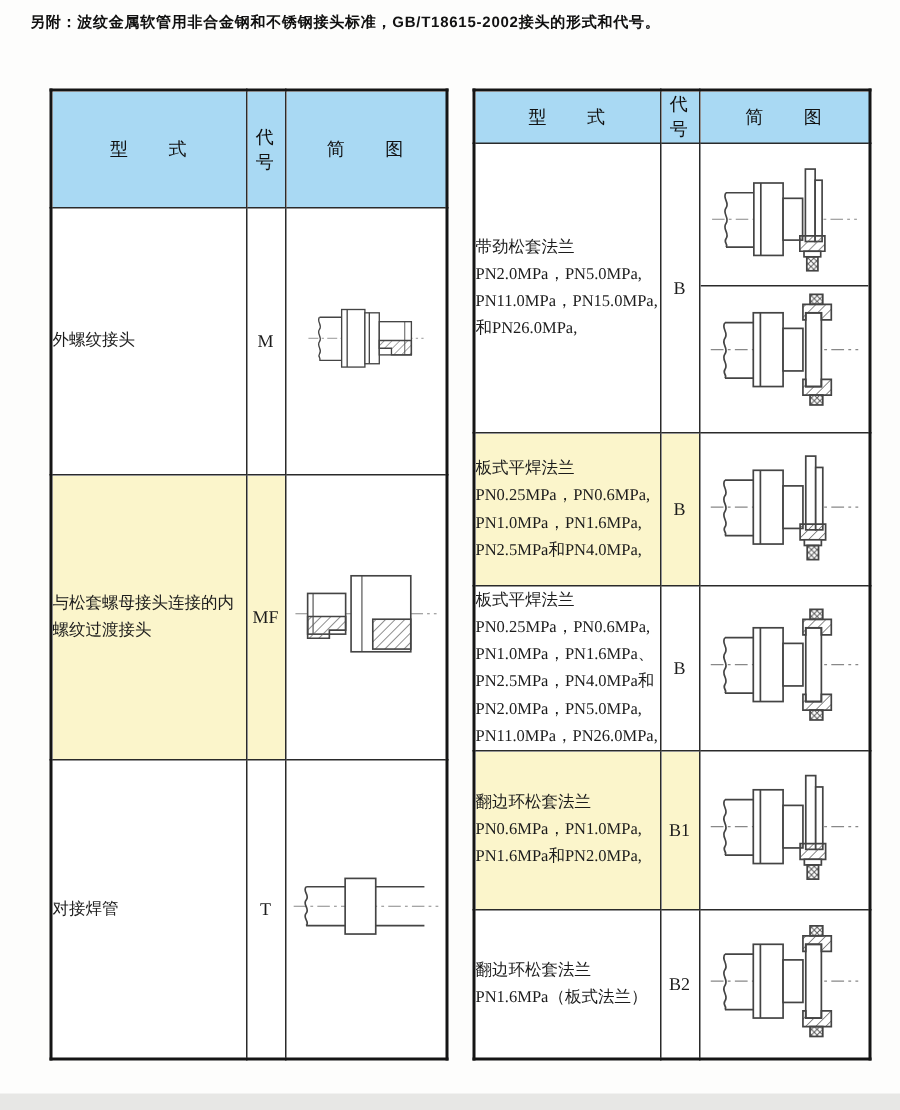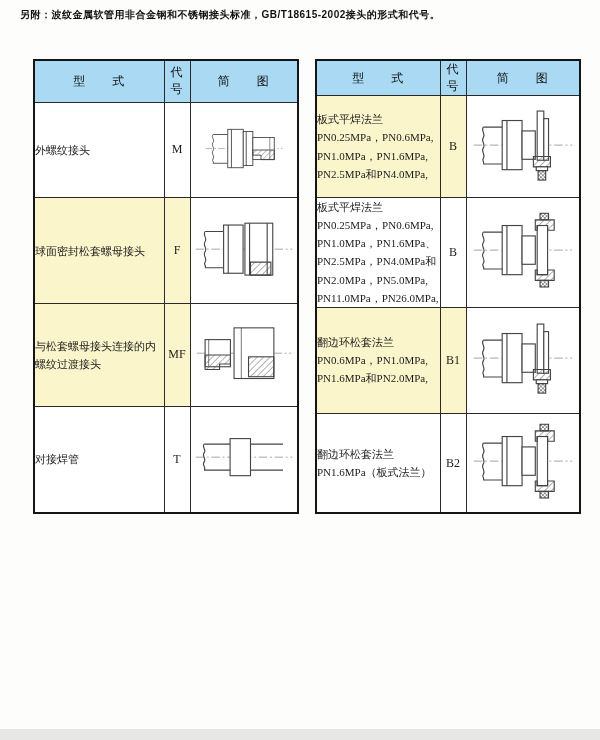--- a/index.html
+++ b/index.html
@@ -181,29 +181,20 @@
     </tr>
     <tr class="rh70">
       <td class="type">外螺纹接头</td>
       <td class="code">M</td>
       <td class="diag">
         <svg width="100" height="62" viewBox="0 0 110 84">
               <use href="#sym-m"></use>
             </svg>
       </td>
     </tr>
-    <tr class="rh89 hl">
-      <td class="type">球面密封松套螺母接头</td>
-      <td class="code">F</td>
-      <td class="diag">
-        <svg width="102" height="78" viewBox="0 0 110 84">
-              <use href="#sym-f"></use>
-            </svg>
-      </td>
-    </tr>
     <tr class="rh87 hl">
       <td class="type">与松套螺母接头连接的内
 螺纹过渡接头</td>
       <td class="code">MF</td>
       <td class="diag">
         <svg width="102" height="76" viewBox="0 0 110 84">
               <use href="#sym-mf"></use>
             </svg>
       </td>
     </tr>
@@ -224,20 +215,41 @@
         <col class="col-type-r">
         <col class="col-code-r">
         <col class="col-diag-r">
       </colgroup>
     <tbody>
         <tr>
       <th class="hcell">型　　式</th>
       <th class="hcell">代号</th>
       <th class="hcell">简　　图</th>
     </tr>
+    <tr class="rh193">
+      <td class="type">带劲松套法兰
+PN2.0MPa，PN5.0MPa,
+PN11.0MPa，PN15.0MPa,
+和PN26.0MPa,</td>
+      <td class="code">B</td>
+      <td class="diag">
+        <div class="stack">
+          <div class="sub sub-a">
+            <svg width="104" height="78" viewBox="0 0 110 84">
+                  <use href="#sym-plate-flange"></use>
+                </svg>
+          </div>
+          <div class="sub">
+            <svg width="104" height="88" viewBox="0 0 110 84">
+                  <use href="#sym-hub-flange"></use>
+                </svg>
+          </div>
+        </div>
+      </td>
+    </tr>
     <tr class="rh102 hl">
       <td class="type">板式平焊法兰
 PN0.25MPa，PN0.6MPa,
 PN1.0MPa，PN1.6MPa,
 PN2.5MPa和PN4.0MPa,</td>
       <td class="code">B</td>
       <td class="diag">
         <svg width="104" height="90" viewBox="0 0 110 84">
               <use href="#sym-plate-flange"></use>
             </svg>

